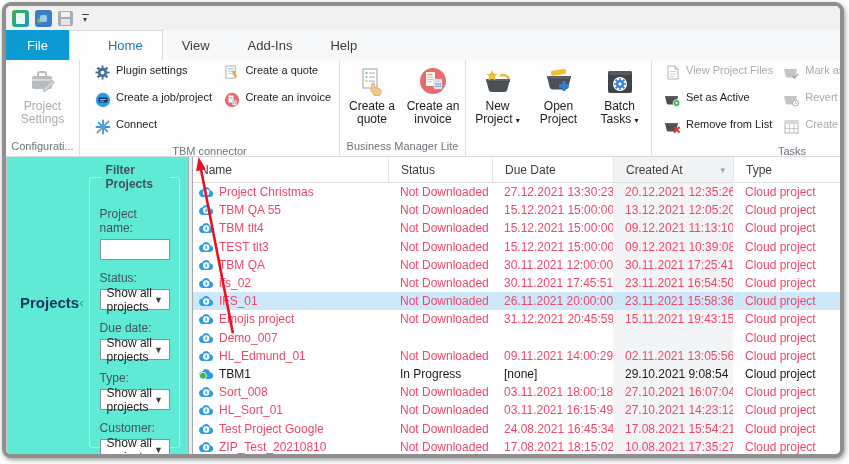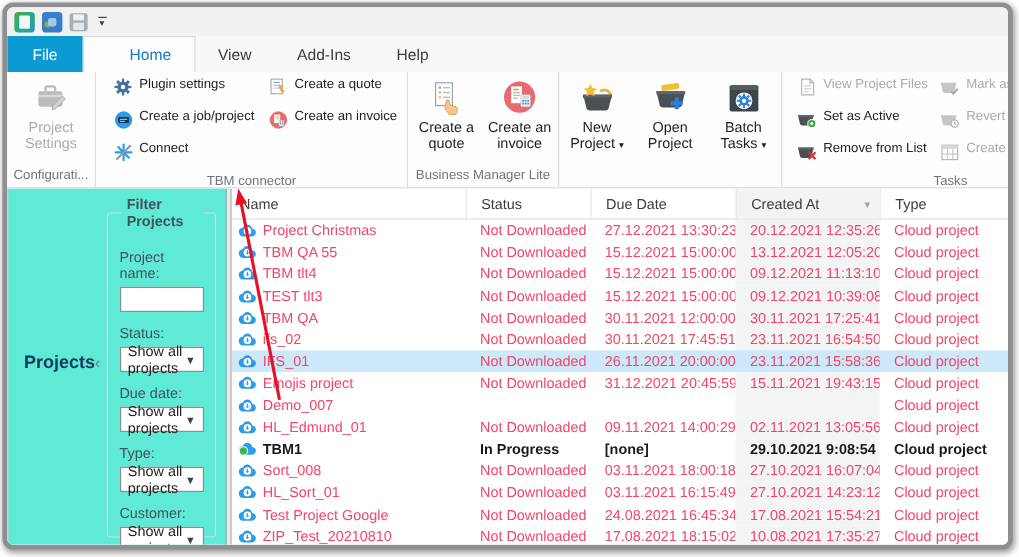--- a/index.html
+++ b/index.html
@@ -71,21 +71,21 @@
   .c-type { flex:1; }
   .th.c-created { background:#f2f3f4; justify-content:space-between; padding-right:8px; }
   .sortglyph { font-size:9px; color:#98a3ad; }
   .tbody { flex:1; overflow:hidden; }
   .trow { display:flex; height:18.2px; align-items:center; font-size:12px; color:#f04669; cursor:default; }
   .trow .tcell { height:100%; display:flex; align-items:center; padding-left:12px; overflow:hidden; white-space:nowrap; }
   .trow .tcell.c-name { padding-left:5px; gap:5px; }
   .trow .tcell.c-created { background:#f3f4f5; }
   .trow.sel { background:#cde8f9; }
   .trow.sel .tcell.c-created { background:#cde8f9; }
-  .trow.act { color:#1a1a1a; font-weight:bold;text-align:right; }
+  .trow.act { color:#1a1a1a; font-weight:normal;text-align:right; }
   .row-icon { display:inline-flex; width:16px; height:12px; flex:0 0 auto; }
 
   
   .arrowsvg { position:absolute; inset:0; width:100%; height:100%; pointer-events:none; z-index:50; }
 </style>
 </head>
 <body>
 
 <div class="frame">
 

